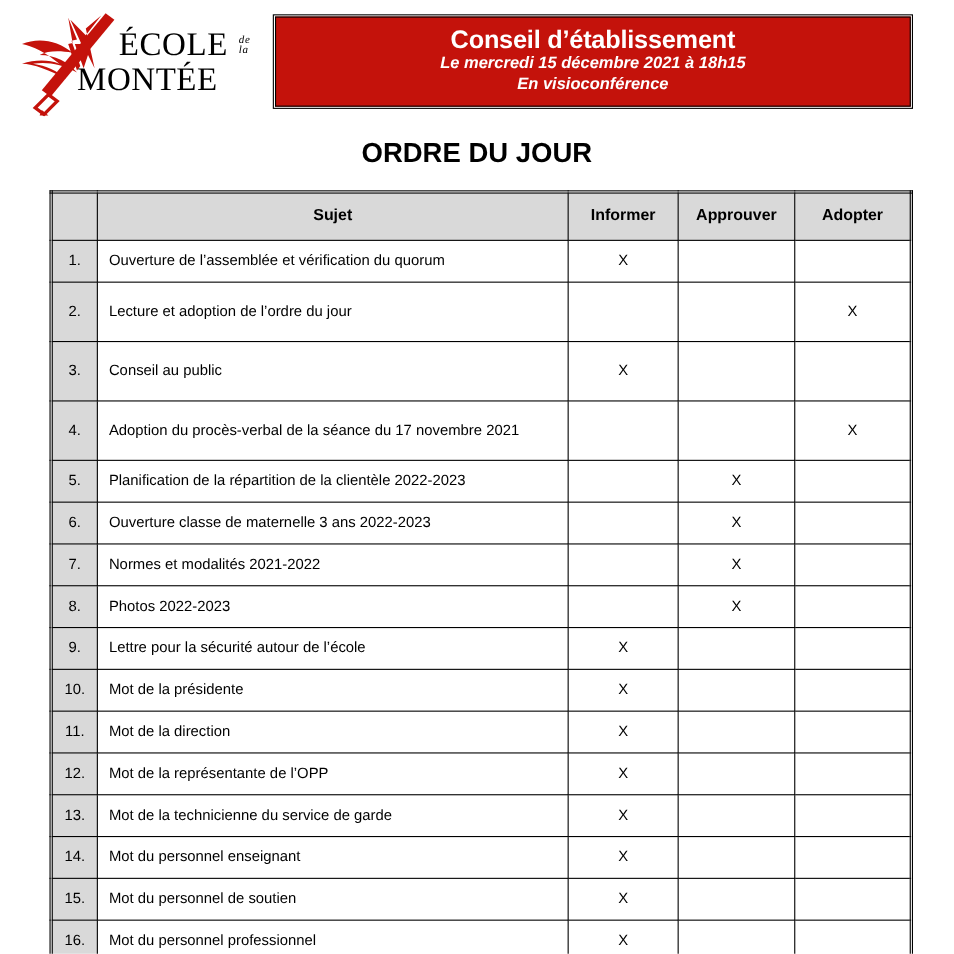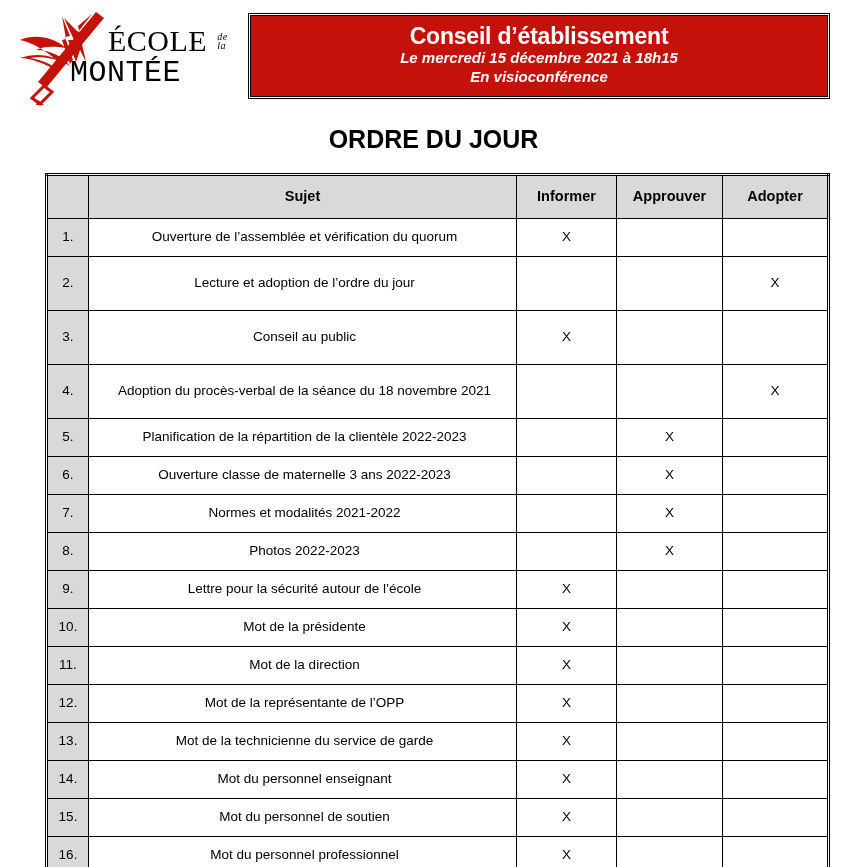--- a/index.html
+++ b/index.html
@@ -61,21 +61,20 @@
     vertical-align: 2px;
     margin-left: 2px;
     text-align: left;
   }
   .logo-line2 {
     font-size: 30px;
     letter-spacing: 0.5px;
     margin-top: 2px;
     margin-left: -38px;
     white-space: nowrap;
-    font-family: Liberation Mono, monospace;
   }
 
   
   .banner-wrap {
     flex: 1 1 auto;
     padding-right: 39px;
     padding-top: 7px;
   }
   .banner {
     background: #c4120b;
@@ -145,21 +144,21 @@
   }
   th.h-num { background: #d9d9d9; }
 
   td.num {
     background: #d9d9d9;
     text-align: center;
     font-size: 13px;
     padding: 2px 0;
   }
   td.subject {
-    text-align: center;
+    text-align: left;
     padding: 4px 6px 4px 10px;
   }
   td.mark {
     text-align: center;
     font-size: 14px;
     padding: 2px 0;
   }
   tr.r-normal td { height: 29px; }
   tr.r-tall td   { height: 45px; }
 </style>
@@ -243,21 +242,21 @@
         </tr>
         <tr class="r-tall">
           <td class="num">3.</td>
           <td class="subject">Conseil au public</td>
           <td class="mark">X</td>
           <td class="mark"></td>
           <td class="mark"></td>
         </tr>
         <tr class="r-tall">
           <td class="num">4.</td>
-          <td class="subject">Adoption du procès-verbal de la séance du 18 novembre 2021</td>
+          <td class="subject">Adoption du procès-verbal de la séance du 17 novembre 2021</td>
           <td class="mark"></td>
           <td class="mark"></td>
           <td class="mark">X</td>
         </tr>
         <tr class="r-normal">
           <td class="num">5.</td>
           <td class="subject">Planification de la répartition de la clientèle 2022-2023</td>
           <td class="mark"></td>
           <td class="mark">X</td>
           <td class="mark"></td>

